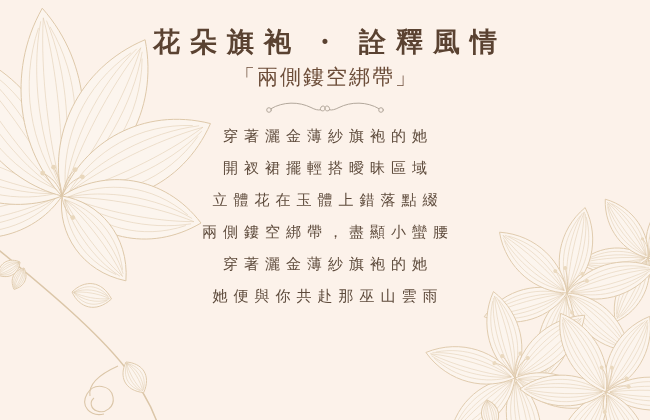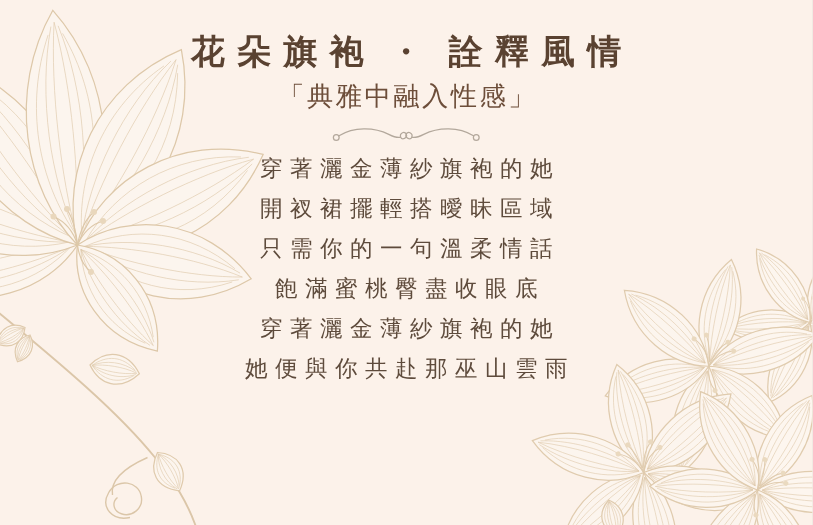--- a/index.html
+++ b/index.html
@@ -21,21 +21,21 @@
     letter-spacing:10px;text-indent:10px;
   }
   .subtitle{
     position:absolute;top:63px;left:0;width:100%;text-align:center;
     font-size:21px;line-height:28px;font-weight:500;color:var(--subtitle);
     letter-spacing:2px;text-indent:2px;
   }
   .flourish{position:absolute;top:100px;left:265px;width:120px;height:16px;}
   .poem{position:absolute;top:120px;left:0;width:100%;text-align:center;}
   .poem p{
-    font-size:18px;line-height:32px;height:32px;color:var(--body);
+    font-size:15px;line-height:32px;height:32px;color:var(--body);
     letter-spacing:6px;text-indent:6px;font-weight:500;white-space:nowrap;
   }
 </style>
 </head>
 <body>
 
 <div class="screen">
 
   <svg class="decor" viewBox="0 0 650 420" aria-hidden="true">
     <defs>
@@ -97,35 +97,35 @@
       <use href="#lily" transform="translate(648,258) rotate(24) scale(0.8)"></use>
       <use href="#lily" transform="translate(567,293) rotate(12)"></use>
       <use href="#lily" transform="translate(515,378) rotate(-14) scale(1.02)"></use>
       <use href="#lily" transform="translate(606,392) rotate(30) scale(1.0)"></use>
       <use href="#petal" transform="translate(487,400) rotate(168) scale(0.4,0.25)"></use>
     </g>
   </svg>
 
   <div class="textcol">
     <h1 class="title">花朵旗袍 · 詮釋風情</h1>
-    <h2 class="subtitle">「典雅中融入性感」</h2>
+    <h2 class="subtitle">「兩側鏤空綁帶」</h2>
 
     <svg class="flourish" viewBox="0 0 120 16" aria-hidden="true">
       <g fill="none" stroke="#b3a89c" stroke-width="1" stroke-linecap="round">
         <circle cx="4" cy="10" r="2.3"></circle>
         <path d="M6.2,8.6 C18,1.5 34,1.5 46,7.5 C50,9.5 53,10.5 55.5,9.8"></path>
         <path d="M55.5,9.8 c-1,-3.4 3.4,-5.4 4.6,-2.2 c1,3 -3.4,4.6 -4.6,2.2"></path>
         <circle cx="116" cy="10" r="2.3"></circle>
         <path d="M113.8,8.6 C102,1.5 86,1.5 74,7.5 C70,9.5 67,10.5 64.5,9.8"></path>
         <path d="M64.5,9.8 c1,-3.4 -3.4,-5.4 -4.6,-2.2 c-1,3 3.4,4.6 4.6,2.2"></path>
       </g>
     </svg>
 
     <div class="poem">
       <p>穿著灑金薄紗旗袍的她</p>
       <p>開衩裙擺輕搭曖昧區域</p>
-      <p>只需你的一句溫柔情話</p>
-      <p>飽滿蜜桃臀盡收眼底</p>
+      <p>立體花在玉體上錯落點綴</p>
+      <p>兩側鏤空綁帶，盡顯小蠻腰</p>
       <p>穿著灑金薄紗旗袍的她</p>
       <p>她便與你共赴那巫山雲雨</p>
     </div>
   </div>
 </div>
 
 </body></html>

